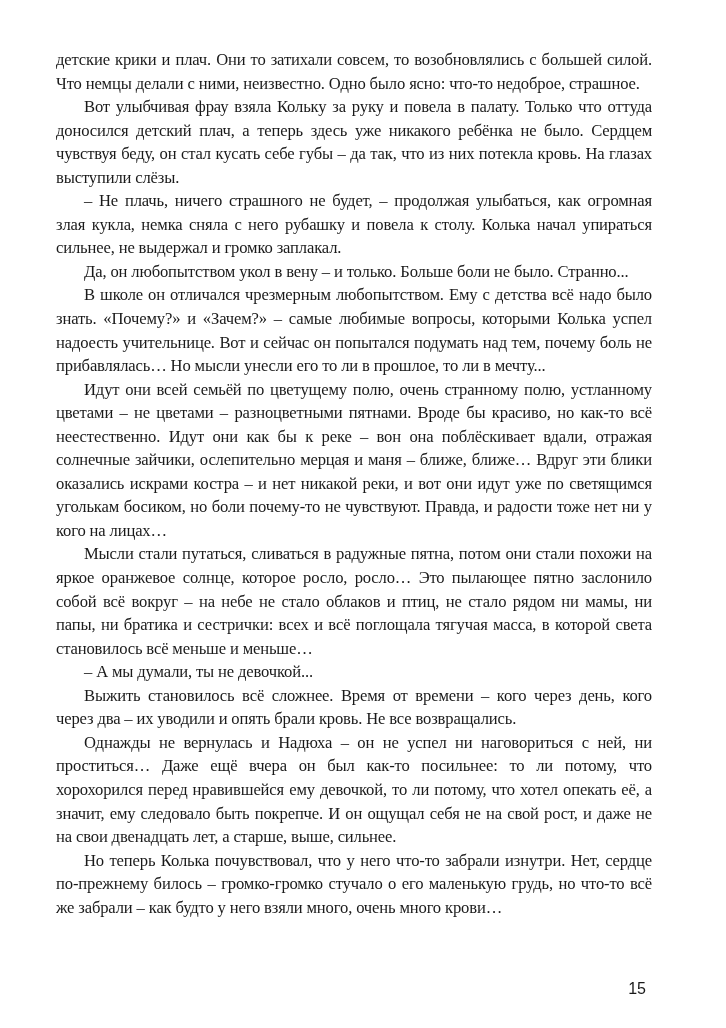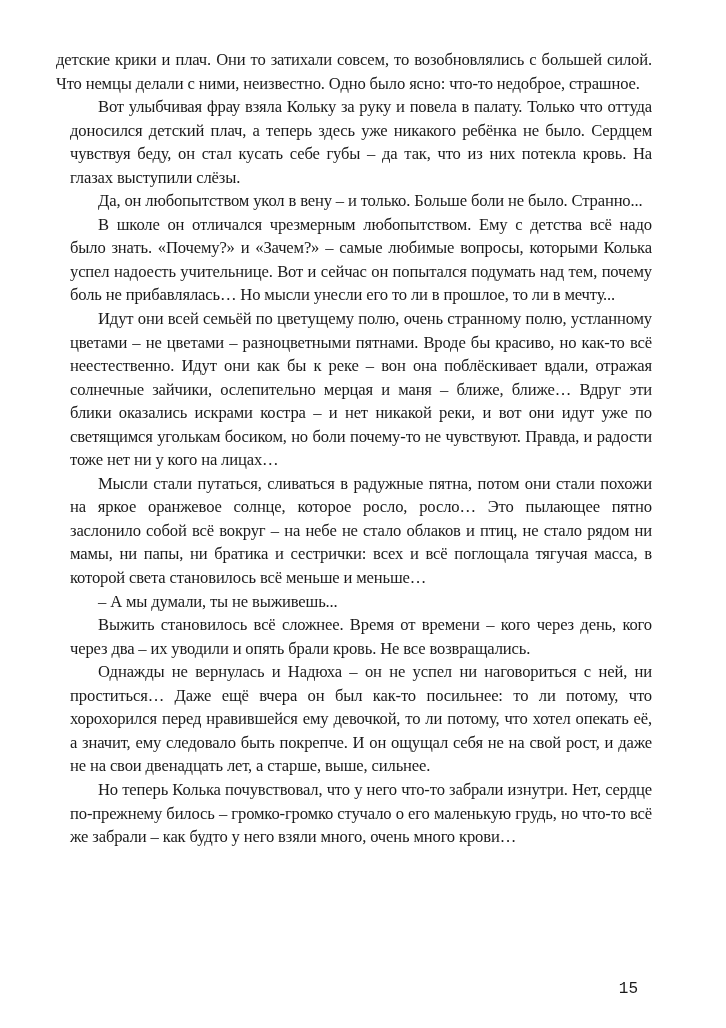--- a/index.html
+++ b/index.html
@@ -10,40 +10,41 @@
     top: 48px;
     width: 596px;
     font-family: "Liberation Serif", "DejaVu Serif", serif;
     font-size: 16.6px;
     line-height: 23.55px;
     color: #1a1a1a;
     text-align: justify;
     letter-spacing: -0.15px;
   }
   .page p { margin: 0; font-family: Liberation Serif, serif; }
-  .page p.indent { text-indent: 28px; margin-left: 14px; }
+  .page p.indent { text-indent: 28px; }
   .page-number {
     position: absolute;
-    right: 88px;
+    right: 80px;
     top: 980px;
-    font-family: Liberation Mono, monospace;
+    font-family: Liberation Sans, sans-serif;
     font-size: 16px;
     color: #1a1a1a;
   }
 </style>
 </head>
 <body>
 
 <div class="page">
   <p>детские крики и плач. Они то затихали совсем, то возобновлялись с большей силой. Что немцы делали с ними, неизвестно. Одно было ясно: что-то недоброе, страшное.</p>
   <p class="indent">Вот улыбчивая фрау взяла Кольку за руку и повела в палату. Только что оттуда доносился детский плач, а теперь здесь уже никакого ребёнка не было. Сердцем чувствуя беду, он стал кусать себе губы – да так, что из них потекла кровь. На глазах выступили слёзы.</p>
+  <p class="indent">– Не плачь, ничего страшного не будет, – продолжая улыбаться, как огромная злая кукла, немка сняла с него рубашку и повела к столу. Колька начал упираться сильнее, не выдержал и громко заплакал.</p>
   <p class="indent">Да, он любопытством укол в вену – и только. Больше боли не было. Странно...</p>
   <p class="indent">В школе он отличался чрезмерным любопытством. Ему с детства всё надо было знать. «Почему?» и «Зачем?» – самые любимые вопросы, которыми Колька успел надоесть учительнице. Вот и сейчас он попытался подумать над тем, почему боль не прибавлялась… Но мысли унесли его то ли в прошлое, то ли в мечту...</p>
   <p class="indent">Идут они всей семьёй по цветущему полю, очень странному полю, устланному цветами – не цветами – разноцветными пятнами. Вроде бы красиво, но как-то всё неестественно. Идут они как бы к реке – вон она поблёскивает вдали, отражая солнечные зайчики, ослепительно мерцая и маня – ближе, ближе… Вдруг эти блики оказались искрами костра – и нет никакой реки, и вот они идут уже по светящимся уголькам босиком, но боли почему-то не чувствуют. Правда, и радости тоже нет ни у кого на лицах…</p>
   <p class="indent">Мысли стали путаться, сливаться в радужные пятна, потом они стали похожи на яркое оранжевое солнце, которое росло, росло… Это пылающее пятно заслонило собой всё вокруг – на небе не стало облаков и птиц, не стало рядом ни мамы, ни папы, ни братика и сестрички: всех и всё поглощала тягучая масса, в которой света становилось всё меньше и меньше…</p>
-  <p class="indent">– А мы думали, ты не выживешь...</p>
+  <p class="indent">– А мы думали, ты не девочкой...</p>
   <p class="indent">Выжить становилось всё сложнее. Время от времени – кого через день, кого через два – их уводили и опять брали кровь. Не все возвращались.</p>
   <p class="indent">Однажды не вернулась и Надюха – он не успел ни наговориться с ней, ни проститься… Даже ещё вчера он был как-то посильнее: то ли потому, что хорохорился перед нравившейся ему девочкой, то ли потому, что хотел опекать её, а значит, ему следовало быть покрепче. И он ощущал себя не на свой рост, и даже не на свои двенадцать лет, а старше, выше, сильнее.</p>
   <p class="indent">Но теперь Колька почувствовал, что у него что-то забрали изнутри. Нет, сердце по-прежнему билось – громко-громко стучало о его маленькую грудь, но что-то всё же забрали – как будто у него взяли много, очень много крови…</p>
 
 </div>
 
 <div class="page-number">15</div>
 
 </body></html>

